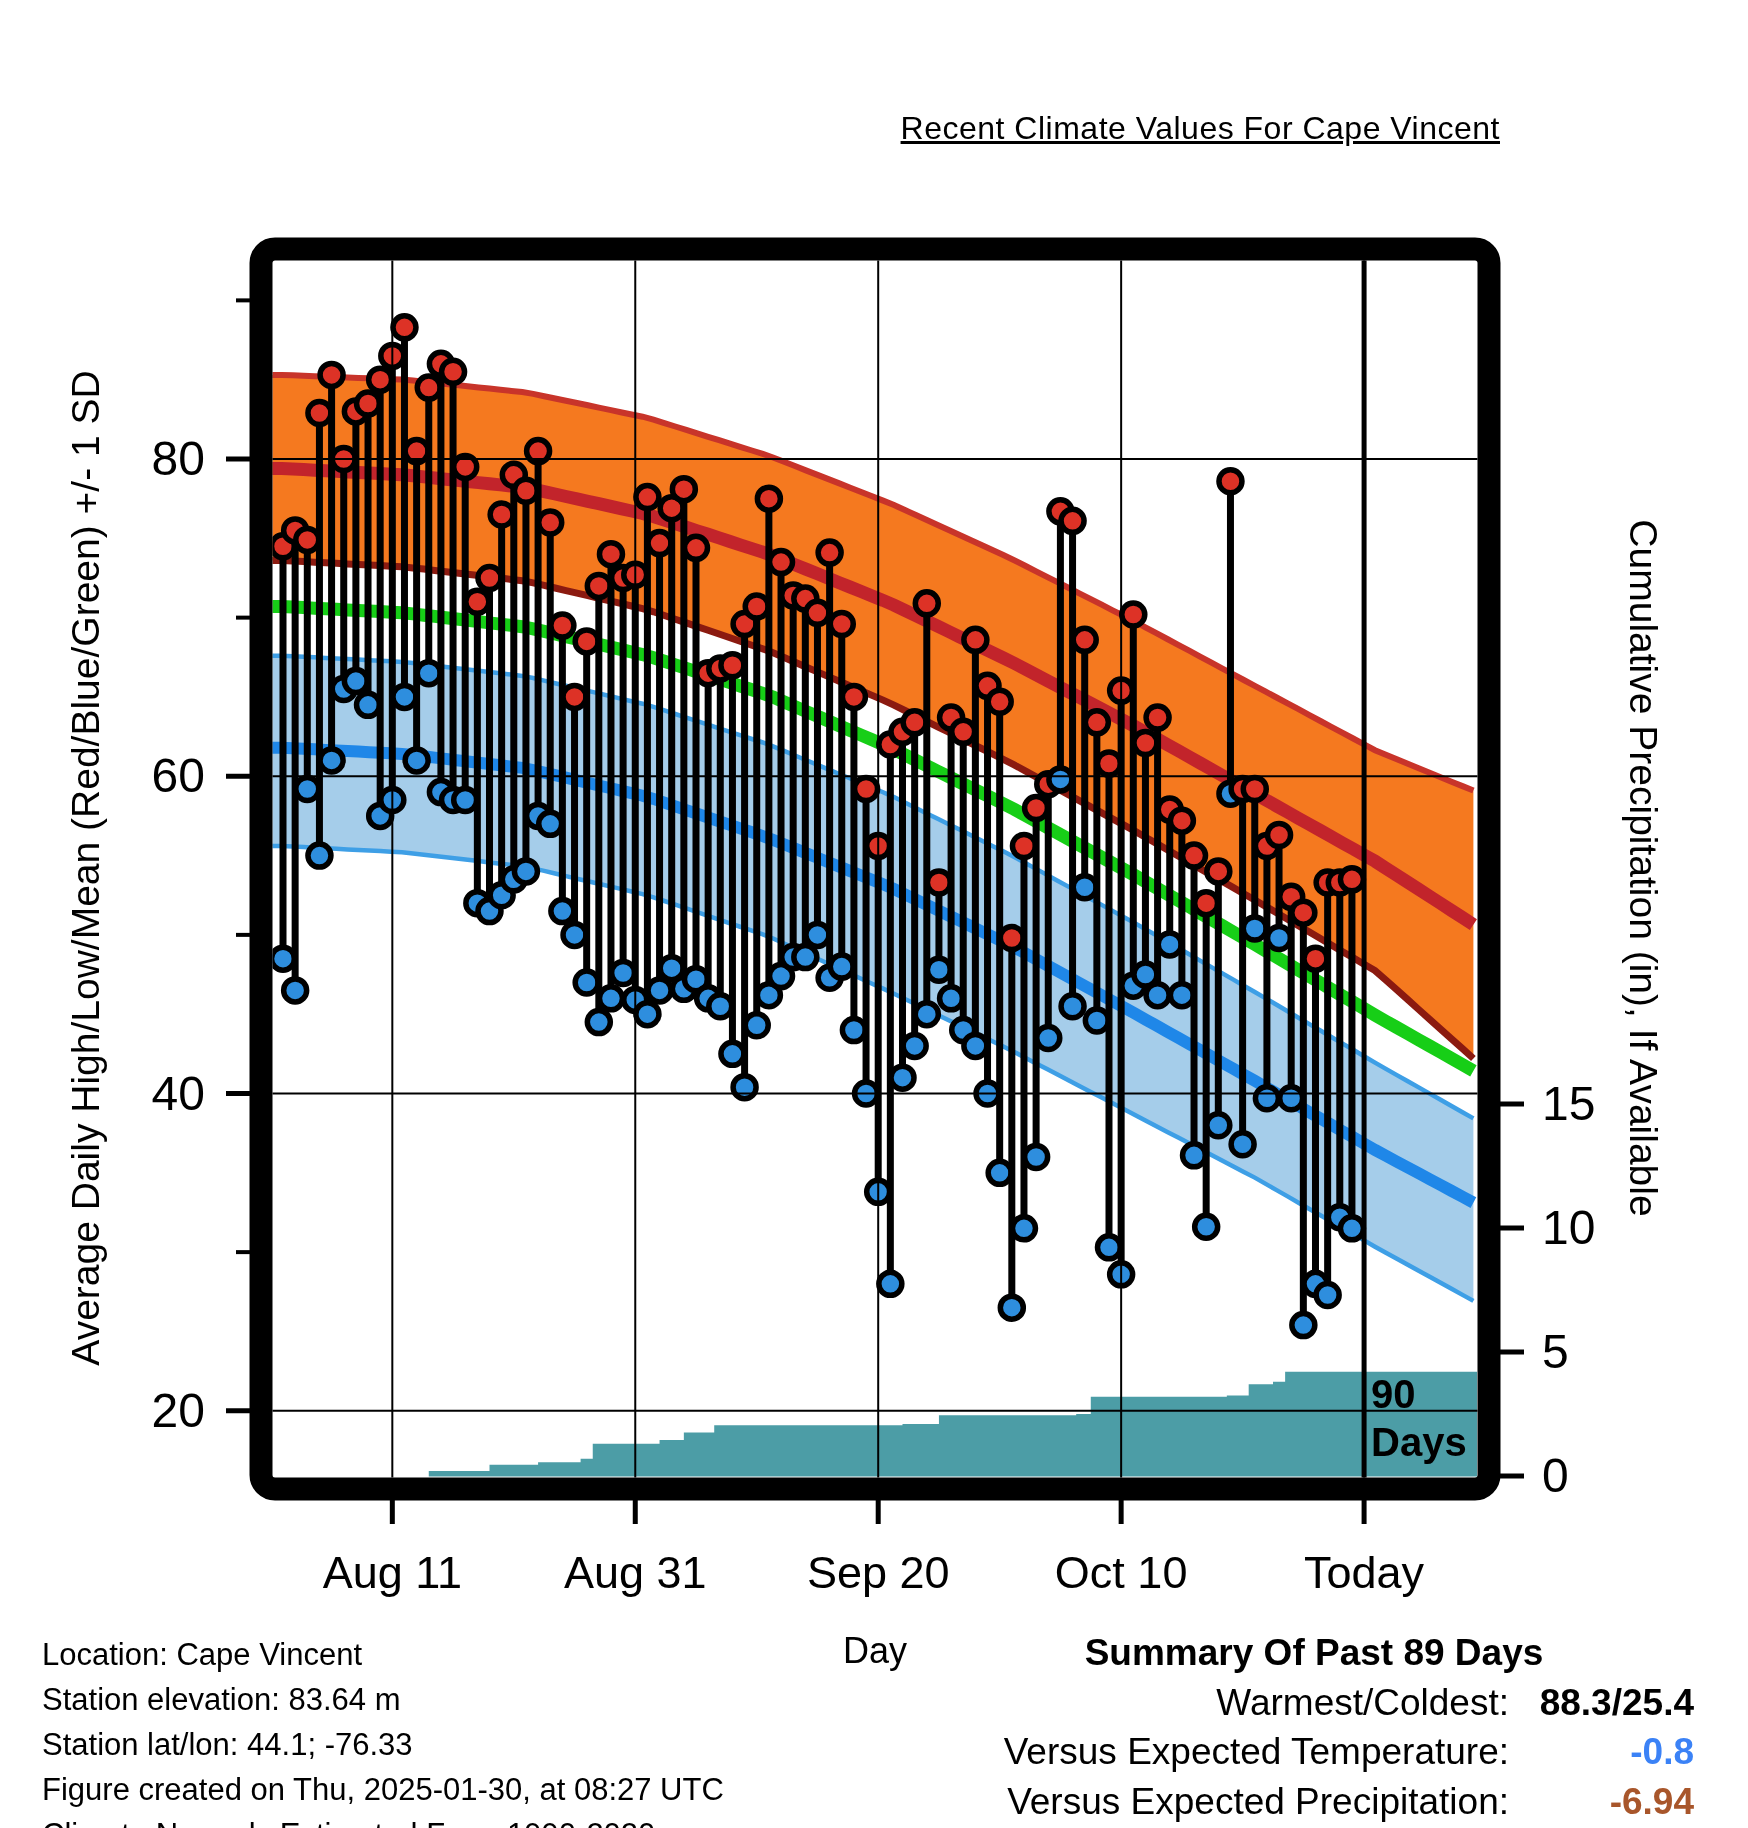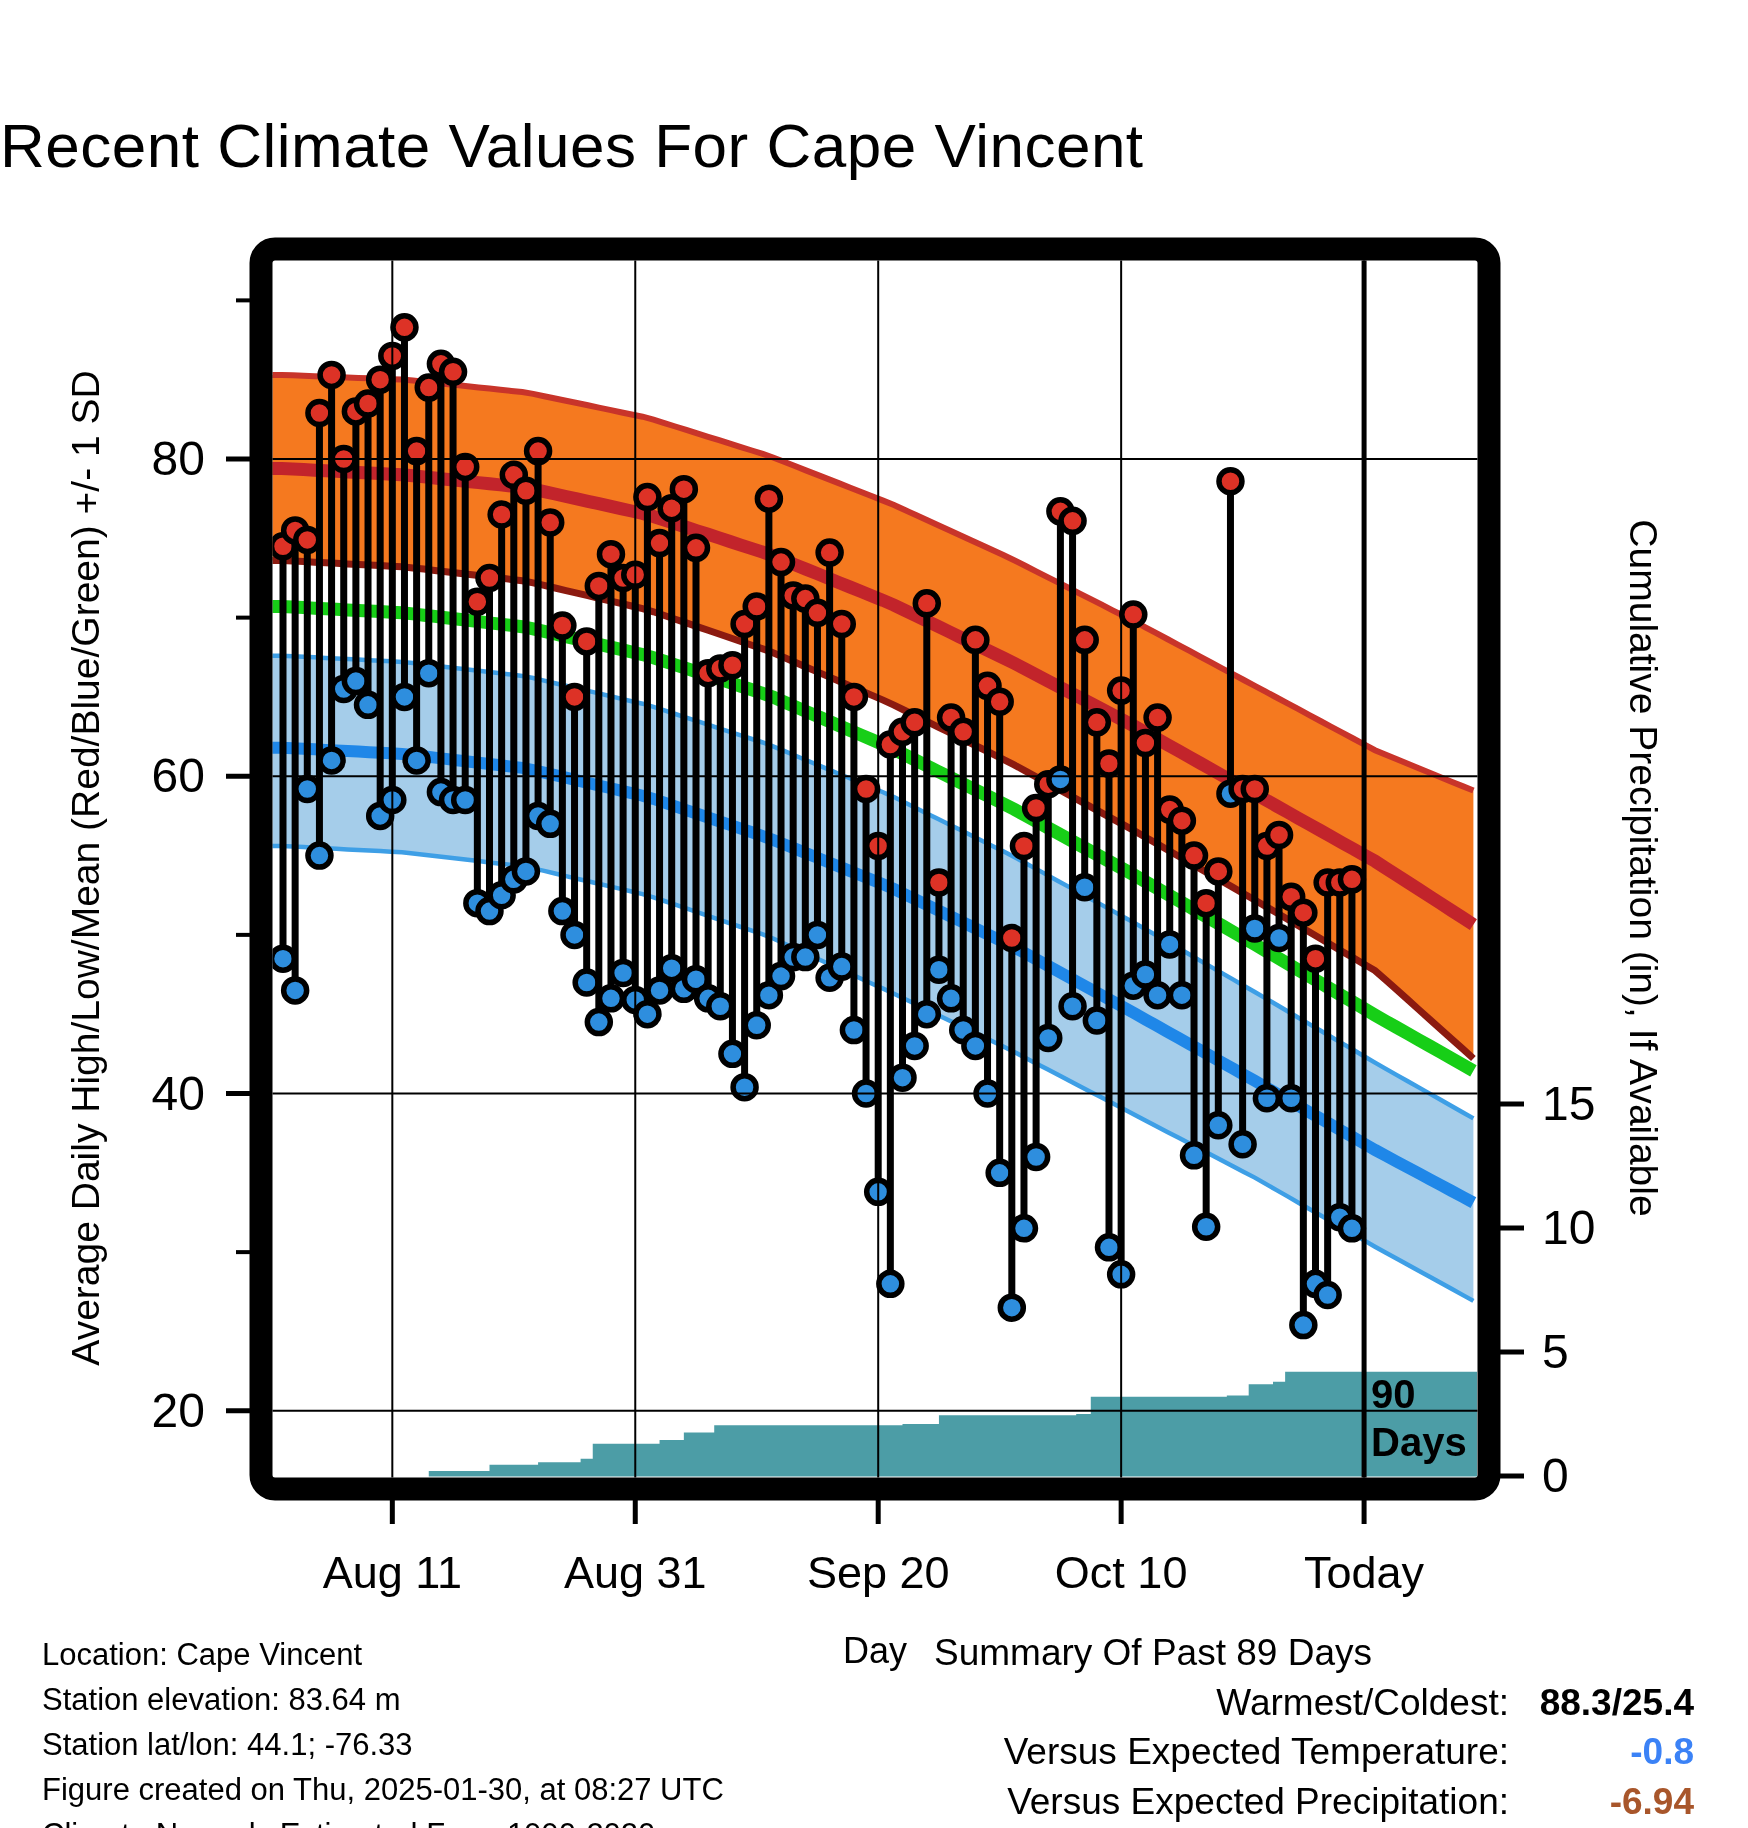--- a/index.html
+++ b/index.html
@@ -1,31 +1,31 @@
 <!DOCTYPE html>
 <html><head>
 <meta charset="utf-8">
 <style>
   html,body{margin:0;padding:0;background:#ffffff;}
   #page{position:relative;width:1748px;height:1828px;background:#ffffff;overflow:hidden;
         font-family:"Liberation Sans", sans-serif;color:#000;}
   #chart-svg{position:absolute;left:0;top:0;}
   .abs{position:absolute;}
-  #title{left:0;top:110px;width:1500px;text-align:left;font-size:62px;letter-spacing:0.5px;}
+  #title{left:0;top:110px;width:1500px;text-align:right;font-size:32px;letter-spacing:0.5px;text-decoration:underline;}
   #ylabel-left{left:86px;top:868px;transform:translate(-50%,-50%) rotate(-90deg);
                white-space:nowrap;font-size:39px;}
   #ylabel-right{left:1643px;top:868px;transform:translate(-50%,-50%) rotate(90deg);
                 white-space:nowrap;font-size:39px;}
   #xlabel{left:575px;top:1630px;width:600px;text-align:center;font-size:36px;}
   #footer-left{left:42px;top:1632px;font-size:31px;line-height:45px;white-space:nowrap;}
   #summary{right:54px;top:1628px;width:760px;font-size:37px;line-height:49.5px;}
   .sum-row{display:flex;justify-content:flex-end;align-items:center;}
   .sum-label{text-align:right;}
   .sum-value{text-align:right;min-width:185px;font-weight:bold;}
-  .sum-head{text-align:left;}
+  .sum-head{text-align:center;font-weight:bold;}
 </style>
 </head>
 <body>
 
 <div id="page">
   <svg id="chart-svg" width="1748" height="1828" viewBox="0 0 1748 1828">
       <defs>
         <clipPath id="plotclip">
           <rect x="272.5" y="260.5" width="1205" height="1217"></rect>
         </clipPath>

